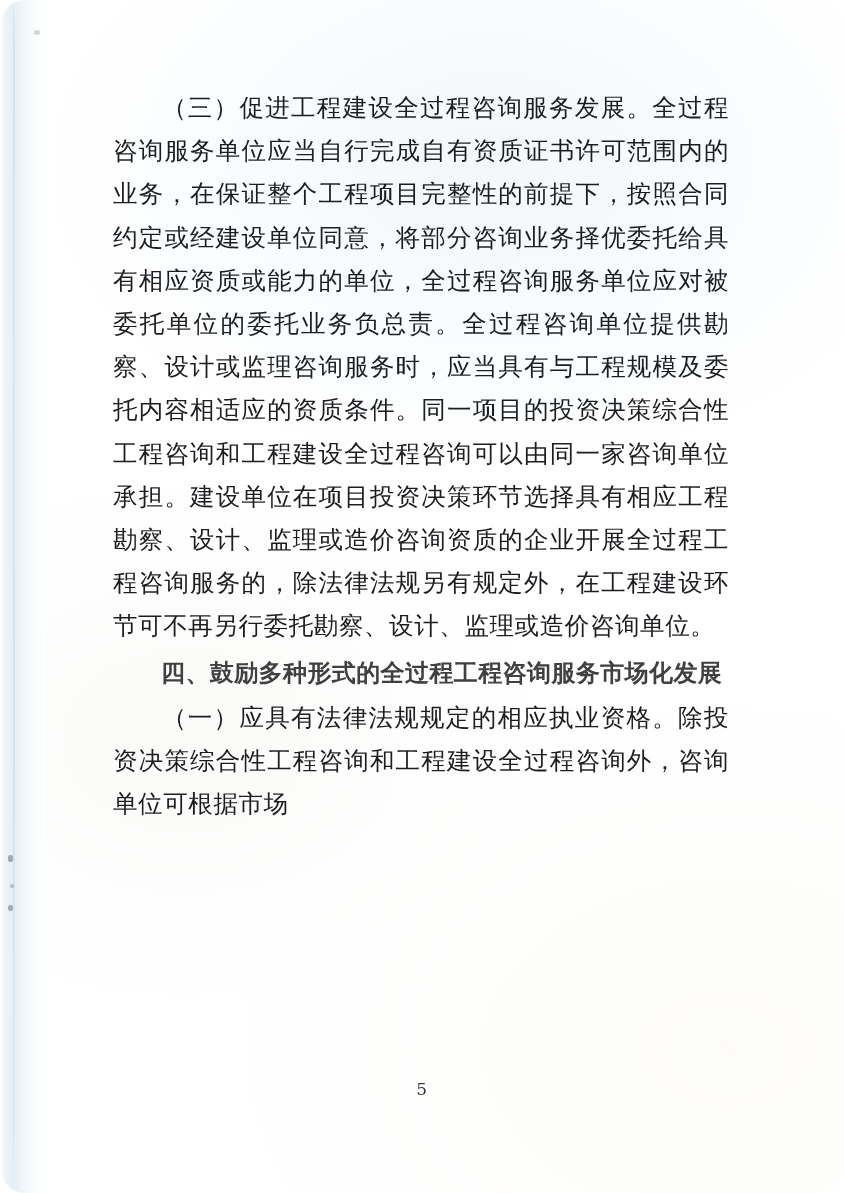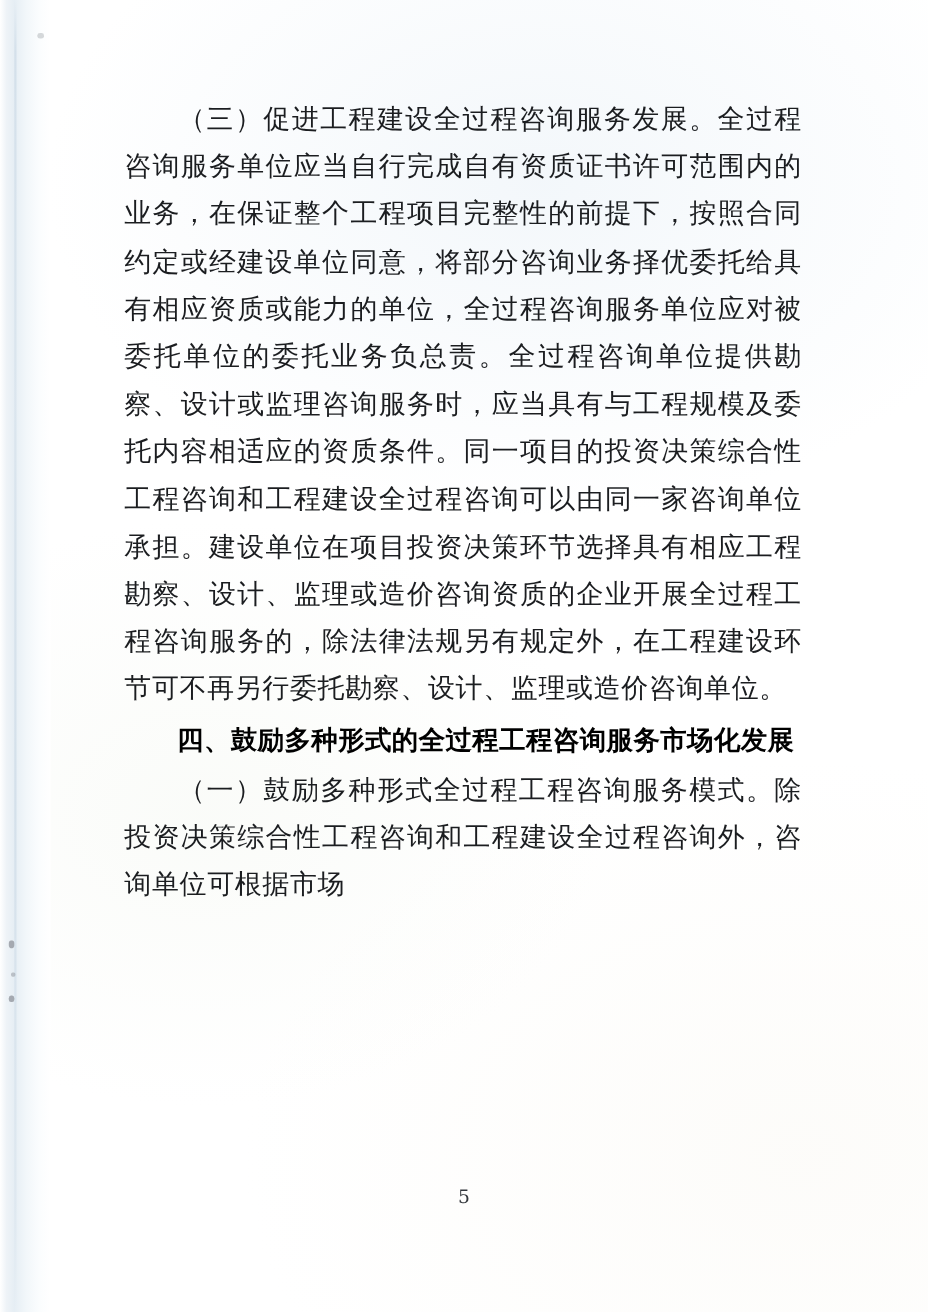--- a/index.html
+++ b/index.html
@@ -10,20 +10,21 @@
   }
 
   #page {
     position: relative;
     width: 844px;
     height: 1193px;
     margin: 0;
     background: #ffffff;
     overflow: hidden;
     font-family: "DejaVu Serif", "Liberation Serif", serif;
+    border-radius: 26px;
   }
 
   
   .scan-edge-left {
     position: absolute;
     top: 0;
     left: 0;
     width: 46px;
     height: 1193px;
     background: linear-gradient(to right,
@@ -94,23 +95,23 @@
 
   .para + .para {
     margin-top: 1px;
   }
 
   .section-heading {
     margin: 4px 0 1px 0;
     font-size: 24px;
     line-height: 43.2px;
     letter-spacing: 0.4px;
-    color: #000000;
+    color: #404040;
     text-indent: 2em;
-    font-family: Liberation Sans, sans-serif;
+    font-family: Liberation Serif, serif;
     font-weight: 700;
   }
 
   .page-number {
     position: absolute;
     left: 0;
     right: 0;
     top: 1079px;
     text-align: center;
     font-size: 17px;
@@ -132,18 +133,18 @@
   <div class="speck" style="left:10px; top:884px; width:4px; height:4px; opacity:0.5;"></div>
   <div class="speck" style="left:8px; top:905px; width:5px; height:6px;"></div>
   <div class="speck" style="left:34px; top:30px; width:6px; height:5px; opacity:0.35;"></div>
 
   <div class="text-column">
     <p class="para">（三）促进工程建设全过程咨询服务发展。全过程咨询服务单位应当自行完成自有资质证书许可范围内的业务，在保证整个工程项目完整性的前提下，按照合同约定或经建设单位同意，将部分咨询业务择优委托给具有相应资质或能力的单位，全过程咨询服务单位应对被委托单位的委托业务负总责。全过程咨询单位提供勘察、设计或监理咨询服务时，应当具有与工程规模及委托内容相适应的资质条件。同一项目的投资决策综合性工程咨询和工程建设全过程咨询可以由同一家咨询单位承担。建设单位在项目投资决策环节选择具有相应工程勘察、设计、监理或造价咨询资质的企业开展全过程工程咨询服务的，除法律法规另有规定外，在工程建设环节可不再另行委托勘察、设计、监理或造价咨询单位。</p>
 
 
     <p class="section-heading">四、鼓励多种形式的全过程工程咨询服务市场化发展</p>
 
-    <p class="para">（一）鼓励多种形式全过程工程咨询服务模式。除投资决策综合性工程咨询和工程建设全过程咨询外，咨询单位可根据市场</p>
+    <p class="para">（一）应具有法律法规规定的相应执业资格。除投资决策综合性工程咨询和工程建设全过程咨询外，咨询单位可根据市场</p>
   </div>
 
   <div class="page-number">5</div>
 
 </div>
 
 </body></html>

